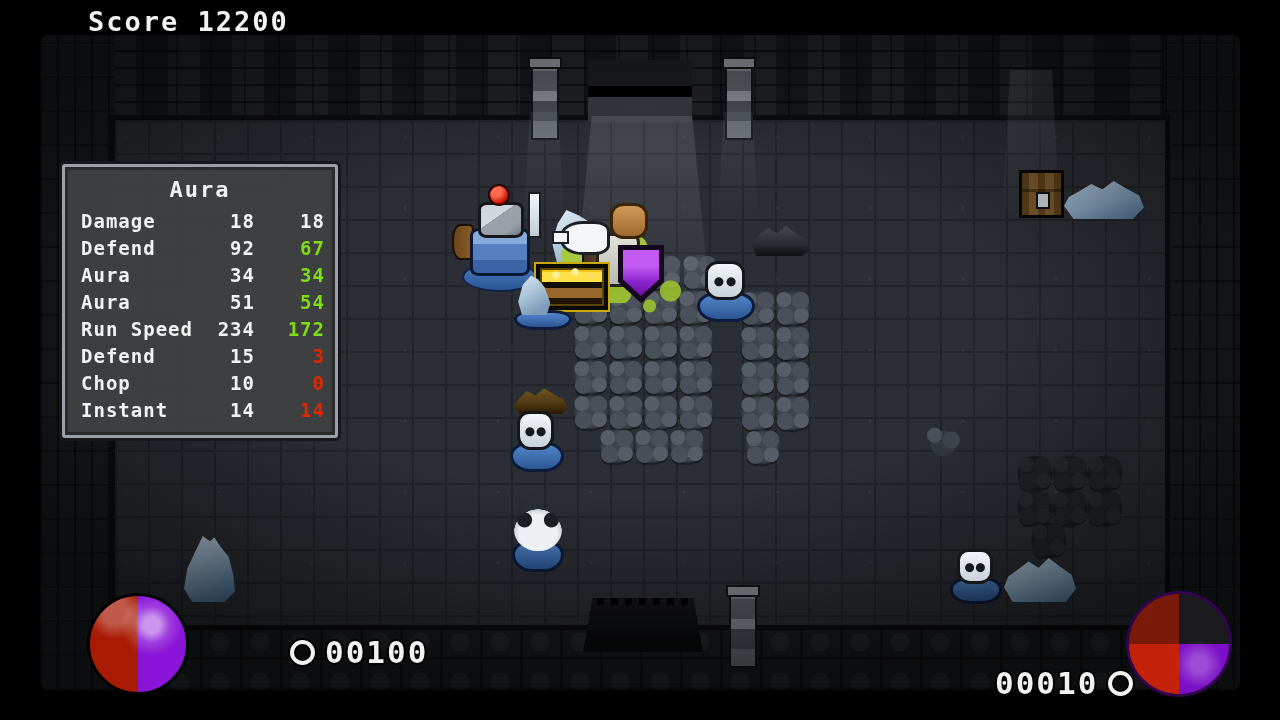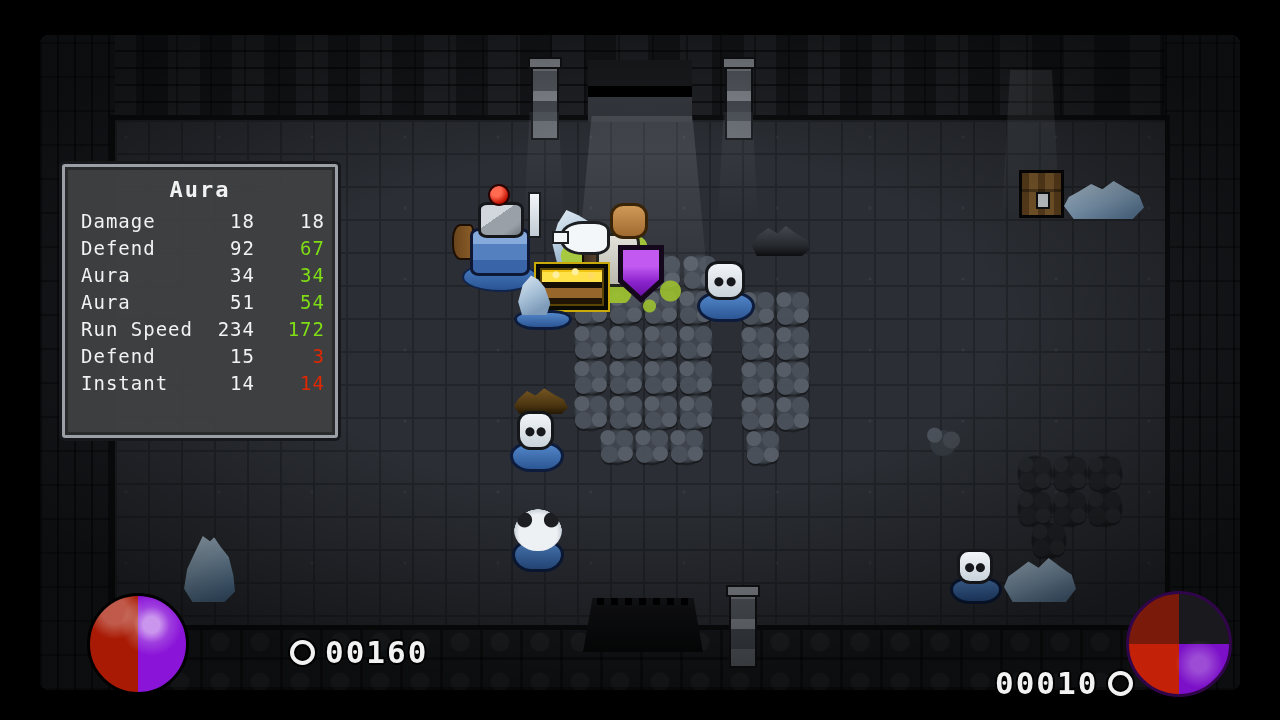--- a/index.html
+++ b/index.html
@@ -161,21 +161,21 @@
     background:linear-gradient(#c25af2 0 35%,#8a22cc 70%,#6a12a4);}
 
   
   .score{position:absolute;left:88px;top:6px;font-size:27px;z-index:20;}
   .panel{position:absolute;left:62px;top:164px;width:276px;height:274px;z-index:20;box-sizing:border-box;
     background:rgba(62,64,66,.97);border:3px solid #9aa0a6;border-radius:3px;
     box-shadow:0 0 0 3px #17181b, inset 0 0 0 3px #2a2b2d;}
   .panel-title{text-align:center;margin-top:10px;font-size:22px;font-weight:bold;color:#f2f2f2;
     letter-spacing:2px;}
   .stat-rows{margin-top:6px;}
-  .stat-row{position:relative;height:27px;line-height:27px;font-size:19px;font-weight:normal;
+  .stat-row{position:relative;height:27px;line-height:27px;font-size:19px;font-weight:bold;
     letter-spacing:1px;color:#f2f2f2;}
   .s-label{position:absolute;left:16px;}
   .s-cur{position:absolute;left:110px;width:80px;text-align:right;}
   .s-next{position:absolute;left:180px;width:80px;text-align:right;}
   .s-next.same{color:#f2f2f2;}
   .s-next.up{color:#7fdd16;}
   .s-next.down{color:#e02800;}
 
   .pie{position:absolute;border-radius:50%;z-index:20;}
   .pie-left{left:87px;top:593px;width:96px;height:96px;border:3px solid #000;
@@ -285,20 +285,24 @@
       <div class="sprite gold-chest" style="left: 536px; top: 264px; width: 72px; height: 46px;"></div>
       <div class="sprite puddle-ice" style="left: 512px; top: 288px; width: 62px; height: 42px;"></div>
       <div class="sprite skull-enemy" style="left: 695px; top: 260px; width: 62px; height: 62px;"></div>
       <div class="sprite skull-enemy" style="left: 508px; top: 410px; width: 58px; height: 62px;"></div>
       <div class="sprite bird-enemy" style="left: 510px; top: 506px; width: 56px; height: 66px;"></div>
       <div class="sprite skull-enemy" style="left: 948px; top: 548px; width: 56px; height: 56px;"></div>
       <div class="sprite rubble-small" style="left: 922px; top: 424px; width: 42px; height: 32px;"></div>
     </div>
   <div class="vignette"></div>
 
+  <div class="score px-text">
+    <span>Score</span>
+    <span>12200</span>
+  </div>
 
   <div class="panel">
     <div class="panel-title">Aura</div>
     <div class="stat-rows">
         <div class="stat-row">
           <span class="s-label">Damage</span>
           <span class="s-cur">18</span>
           <span class="s-next same">18</span>
         </div>
         <div class="stat-row">
@@ -320,31 +324,36 @@
           <span class="s-label">Run Speed</span>
           <span class="s-cur">234</span>
           <span class="s-next up">172</span>
         </div>
         <div class="stat-row">
           <span class="s-label">Defend</span>
           <span class="s-cur">15</span>
           <span class="s-next down">3</span>
         </div>
         <div class="stat-row">
+          <span class="s-label">Chop</span>
+          <span class="s-cur">10</span>
+          <span class="s-next down">0</span>
+        </div>
+        <div class="stat-row">
           <span class="s-label">Instant</span>
           <span class="s-cur">14</span>
           <span class="s-next down">14</span>
         </div>
       </div>
   </div>
 
   <div class="pie pie-left"></div>
   <div class="counter counter-left">
     <span class="ring"></span>
-    <span class="digits px-text">00160</span>
+    <span class="digits px-text">00100</span>
   </div>
 
   <div class="counter counter-right">
     <span class="digits px-text">00010</span>
     <span class="ring"></span>
   </div>
   <div class="pie pie-right"></div>
 
 </div>
 

